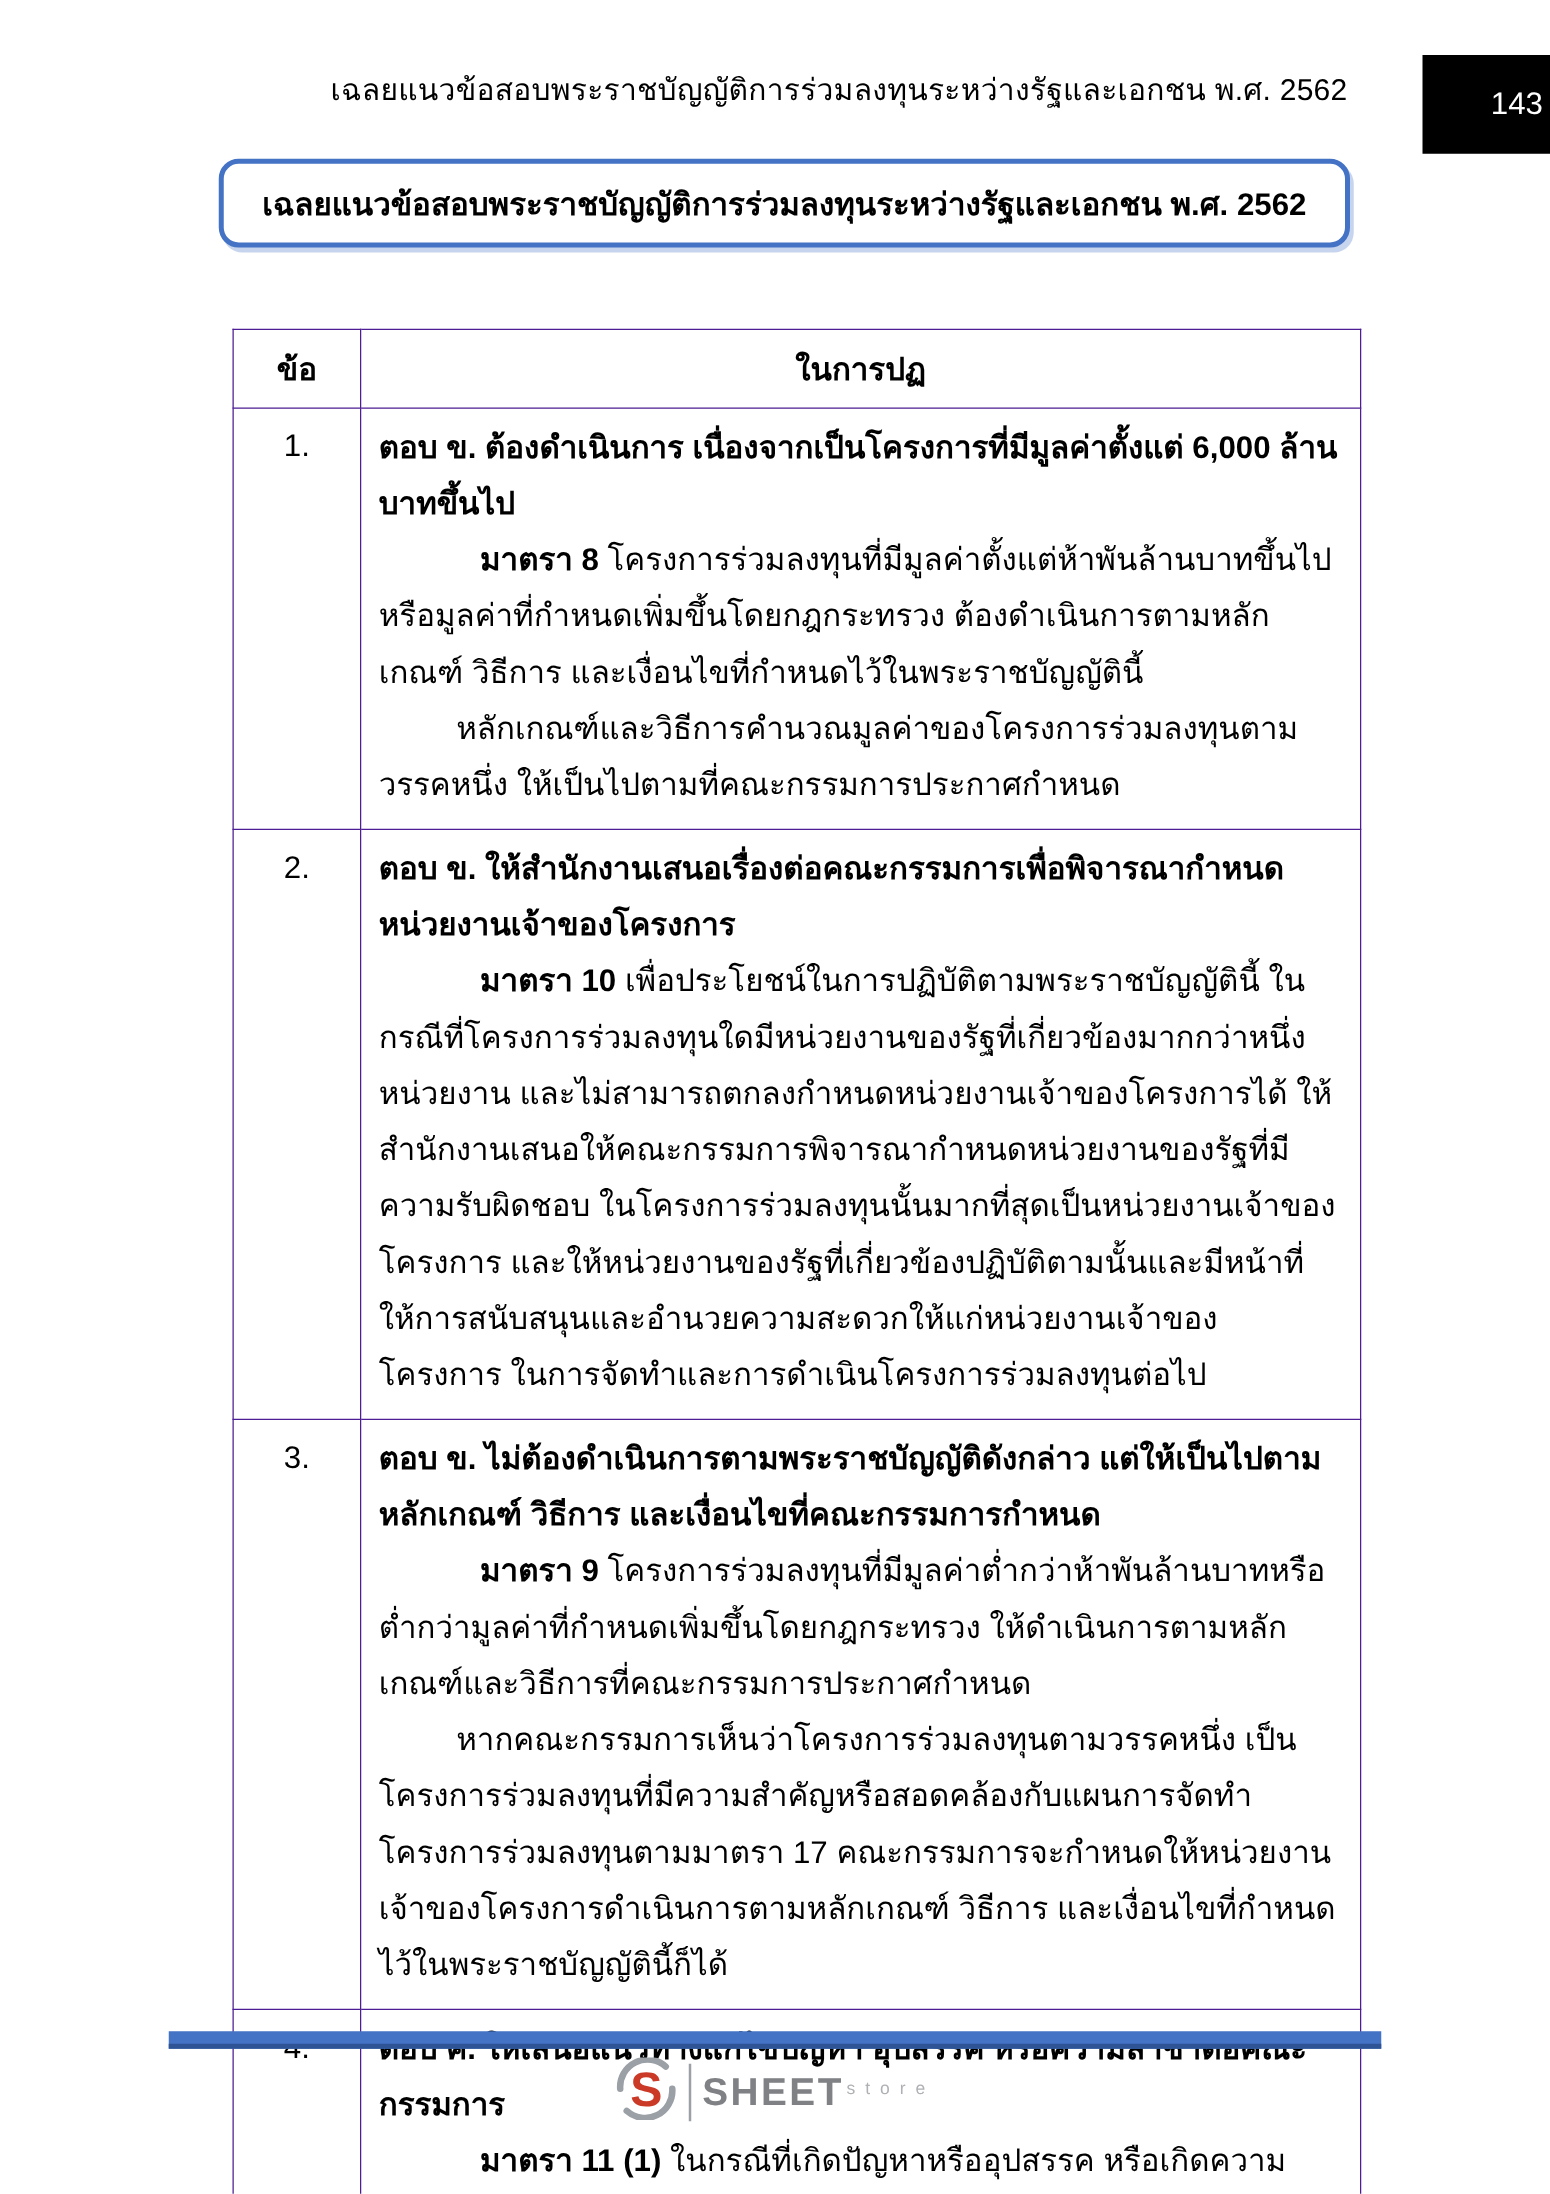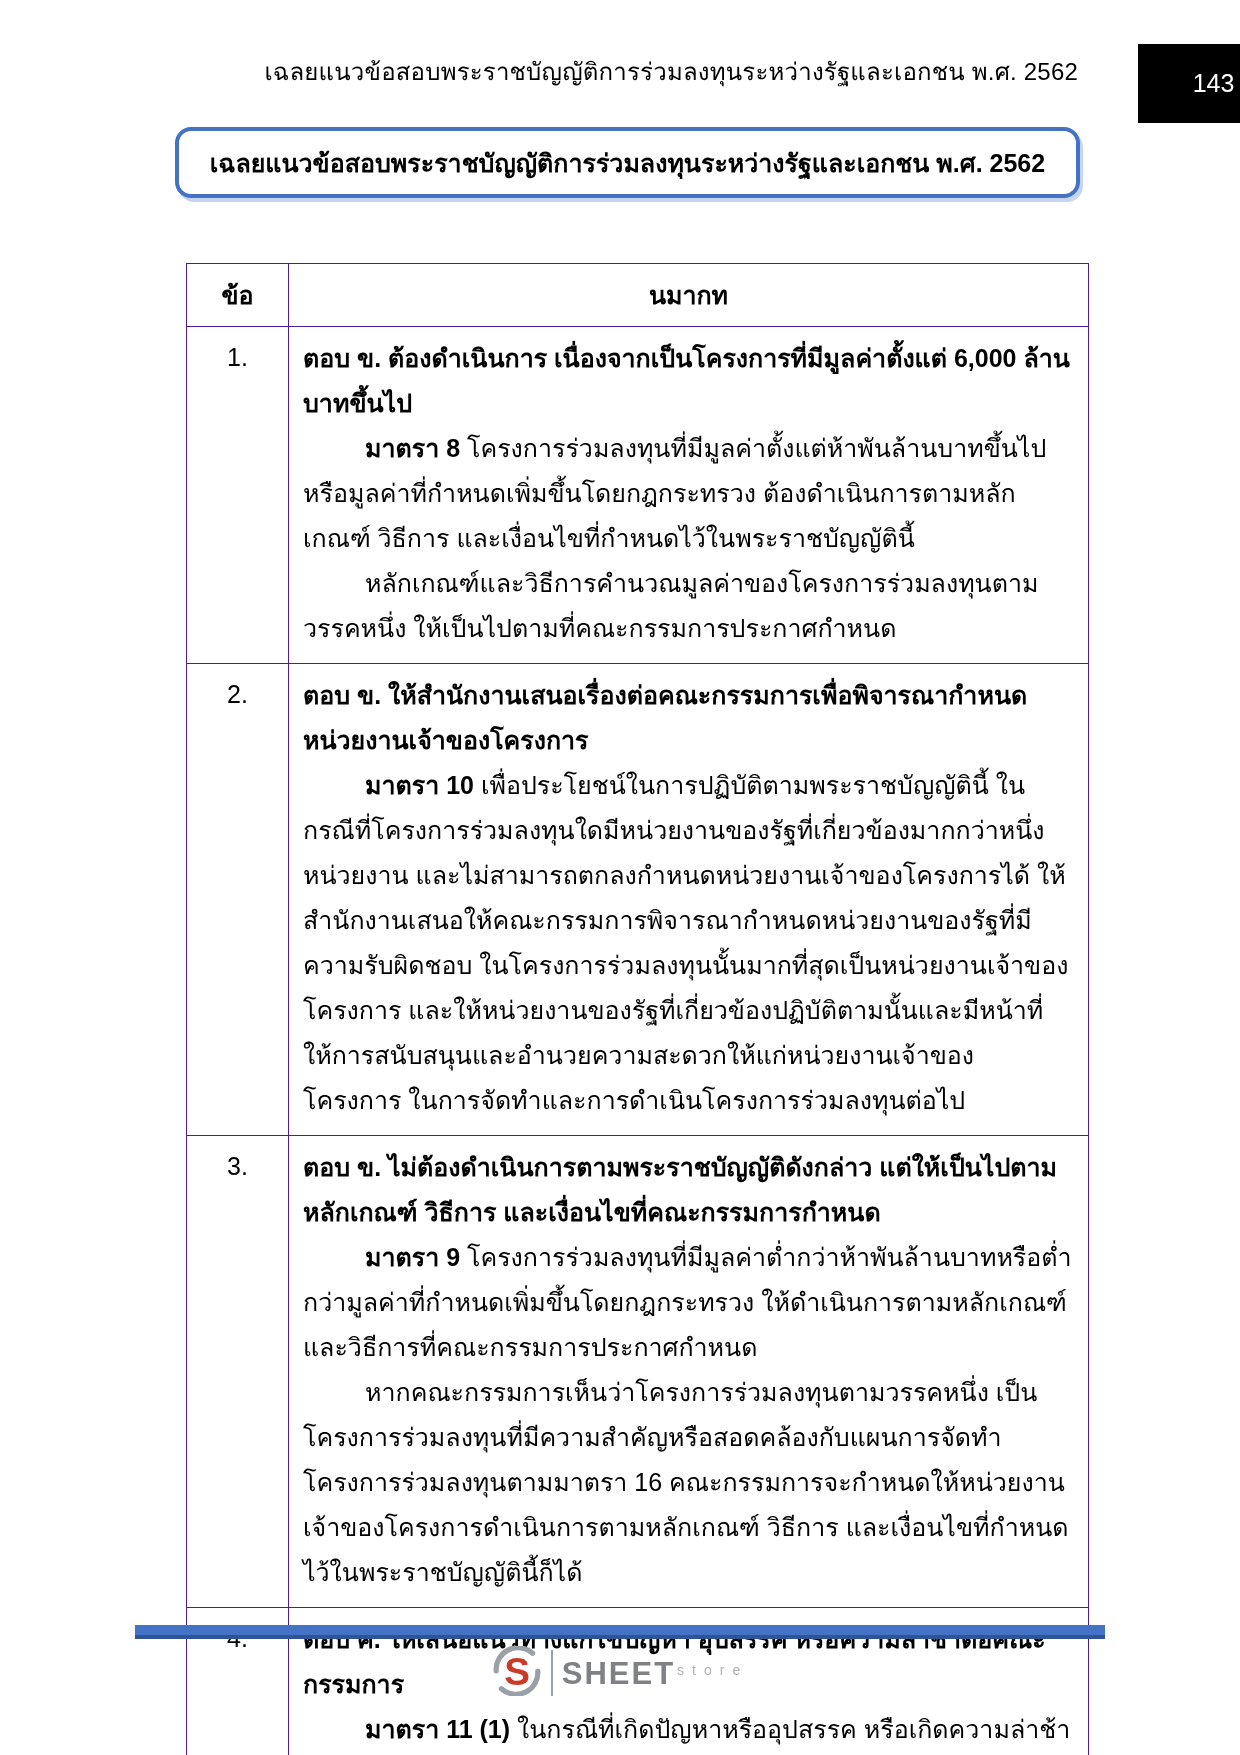--- a/index.html
+++ b/index.html
@@ -37,21 +37,21 @@
   }
   .col-no{width:102px;}
   td.no-cell{
     text-align:center;font-size:25px;padding-top:16px;
   }
   td.ans-cell{
     padding:9px 16px 12px 14px;font-size:25px;line-height:45px;text-align:left;
   }
   .answer-line{font-weight:bold;margin:0;}
   .para{margin:0;text-indent:62px;}
-  .lead{font-weight:bold;}
+  .lead{font-weight:bold;margin-left:19px;}
   
   .footer-bar{
     position:absolute;left:135px;top:1625px;width:970px;height:10px;
     background:#4472C4;border-bottom:4px solid #2F5496;
   }
   .logo{
     position:absolute;top:1646px;left:0;width:1240px;
     display:flex;justify-content:center;align-items:center;gap:9px;
   }
   .logo-divider{width:2px;height:46px;background:#9aa0a6;}
@@ -72,21 +72,21 @@
 </div>
 
 <table class="answer-table">
   <colgroup>
       <col class="col-no">
       <col>
     </colgroup>
   <tbody>
       <tr>
     <th>ข้อ</th>
-    <th>นมากท</th>
+    <th>ในการปฏ</th>
   </tr>
 
   <tr style="height:280px;">
     <td class="no-cell">1.</td>
     <td class="ans-cell">
       <p class="answer-line">ตอบ ข. ต้องดำเนินการ เนื่องจากเป็นโครงการที่มีมูลค่าตั้งแต่ 6,000 ล้านบาทขึ้นไป</p>
       <p class="para"><span class="lead">มาตรา 8</span><span> โครงการร่วมลงทุนที่มีมูลค่าตั้งแต่ห้าพันล้านบาทขึ้นไปหรือมูลค่าที่กำหนดเพิ่มขึ้นโดยกฎกระทรวง ต้องดำเนินการตามหลักเกณฑ์ วิธีการ และเงื่อนไขที่กำหนดไว้ในพระราชบัญญัตินี้</span></p>
       <p class="para"><span>หลักเกณฑ์และวิธีการคำนวณมูลค่าของโครงการร่วมลงทุนตามวรรคหนึ่ง ให้เป็นไปตามที่คณะกรรมการประกาศกำหนด</span></p>
     </td>
   </tr>
@@ -97,21 +97,21 @@
       <p class="answer-line">ตอบ ข. ให้สำนักงานเสนอเรื่องต่อคณะกรรมการเพื่อพิจารณากำหนดหน่วยงานเจ้าของโครงการ</p>
       <p class="para"><span class="lead">มาตรา 10</span><span> เพื่อประโยชน์ในการปฏิบัติตามพระราชบัญญัตินี้ ในกรณีที่โครงการร่วมลงทุนใดมีหน่วยงานของรัฐที่เกี่ยวข้องมากกว่าหนึ่งหน่วยงาน และไม่สามารถตกลงกำหนดหน่วยงานเจ้าของโครงการได้  ให้สำนักงานเสนอให้คณะกรรมการพิจารณากำหนดหน่วยงานของรัฐที่มีความรับผิดชอบ ในโครงการร่วมลงทุนนั้นมากที่สุดเป็นหน่วยงานเจ้าของโครงการ และให้หน่วยงานของรัฐที่เกี่ยวข้องปฏิบัติตามนั้นและมีหน้าที่ให้การสนับสนุนและอำนวยความสะดวกให้แก่หน่วยงานเจ้าของโครงการ ในการจัดทำและการดำเนินโครงการร่วมลงทุนต่อไป</span></p>
     </td>
   </tr>
 
   <tr style="height:398px;">
     <td class="no-cell">3.</td>
     <td class="ans-cell">
       <p class="answer-line">ตอบ ข. ไม่ต้องดำเนินการตามพระราชบัญญัติดังกล่าว แต่ให้เป็นไปตามหลักเกณฑ์ วิธีการ และเงื่อนไขที่คณะกรรมการกำหนด</p>
       <p class="para"><span class="lead">มาตรา 9</span><span> โครงการร่วมลงทุนที่มีมูลค่าต่ำกว่าห้าพันล้านบาทหรือต่ำกว่ามูลค่าที่กำหนดเพิ่มขึ้นโดยกฎกระทรวง  ให้ดำเนินการตามหลักเกณฑ์และวิธีการที่คณะกรรมการประกาศกำหนด</span></p>
-      <p class="para"><span>หากคณะกรรมการเห็นว่าโครงการร่วมลงทุนตามวรรคหนึ่ง  เป็นโครงการร่วมลงทุนที่มีความสำคัญหรือสอดคล้องกับแผนการจัดทำโครงการร่วมลงทุนตามมาตรา 16 คณะกรรมการจะกำหนดให้หน่วยงานเจ้าของโครงการดำเนินการตามหลักเกณฑ์ วิธีการ และเงื่อนไขที่กำหนดไว้ในพระราชบัญญัตินี้ก็ได้</span></p>
+      <p class="para"><span>หากคณะกรรมการเห็นว่าโครงการร่วมลงทุนตามวรรคหนึ่ง  เป็นโครงการร่วมลงทุนที่มีความสำคัญหรือสอดคล้องกับแผนการจัดทำโครงการร่วมลงทุนตามมาตรา 17 คณะกรรมการจะกำหนดให้หน่วยงานเจ้าของโครงการดำเนินการตามหลักเกณฑ์ วิธีการ และเงื่อนไขที่กำหนดไว้ในพระราชบัญญัตินี้ก็ได้</span></p>
     </td>
   </tr>
 
   <tr style="height:152px;">
     <td class="no-cell">4.</td>
     <td class="ans-cell">
       <p class="answer-line">ตอบ ค. ให้เสนอแนวทางแก้ไขปัญหา อุปสรรค หรือความล่าช้าต่อคณะกรรมการ</p>
       <p class="para"><span class="lead">มาตรา 11 (1)</span><span>  ในกรณีที่เกิดปัญหาหรืออุปสรรค หรือเกิดความล่าช้าในการจัดทำหรือดำเนินโครงการร่วมลงทุน  ให้หน่วยงานเจ้าของโครงการหารือกับหน่วยงานที่เกี่ยวข้อง</span></p>
     </td>
   </tr>

